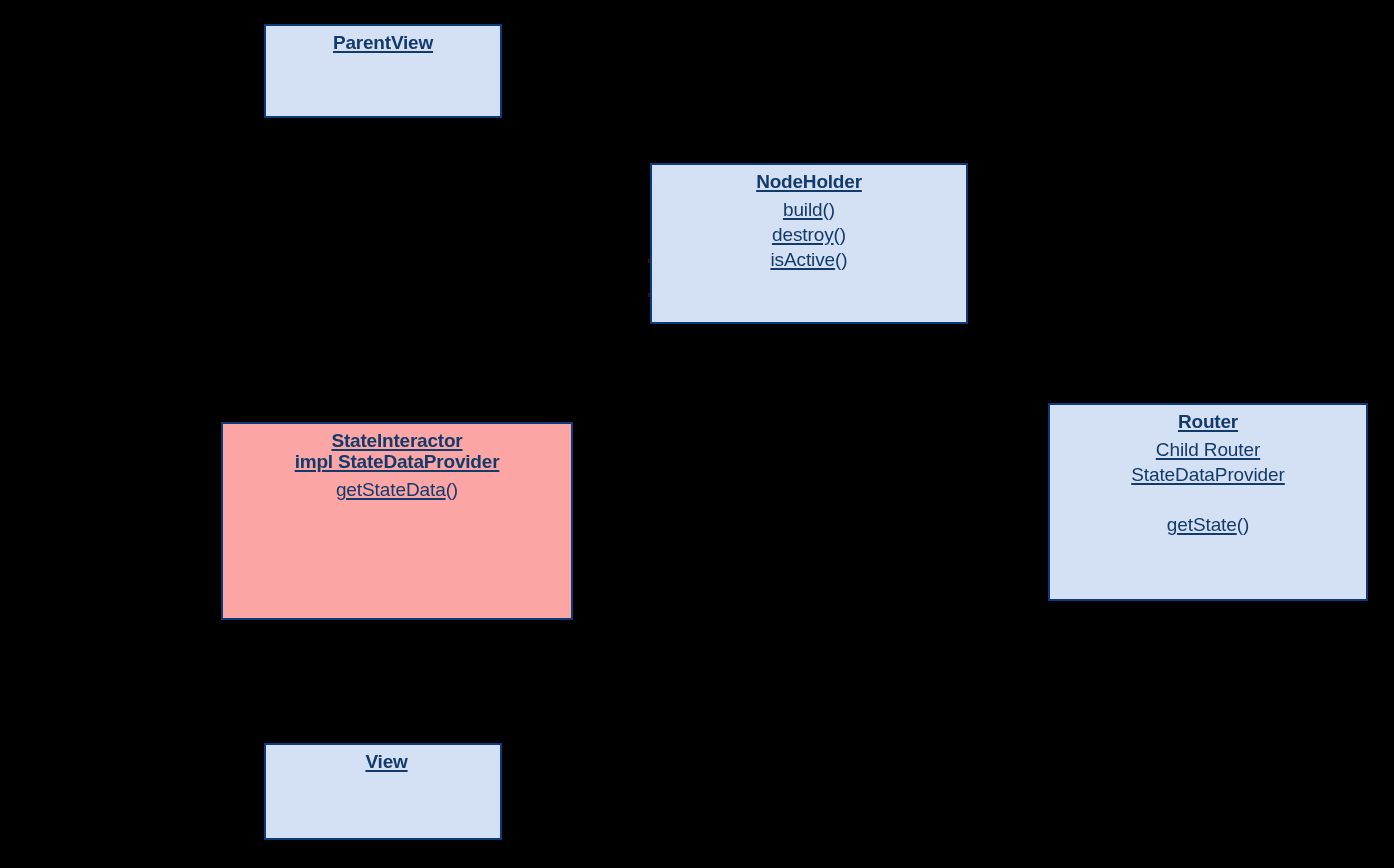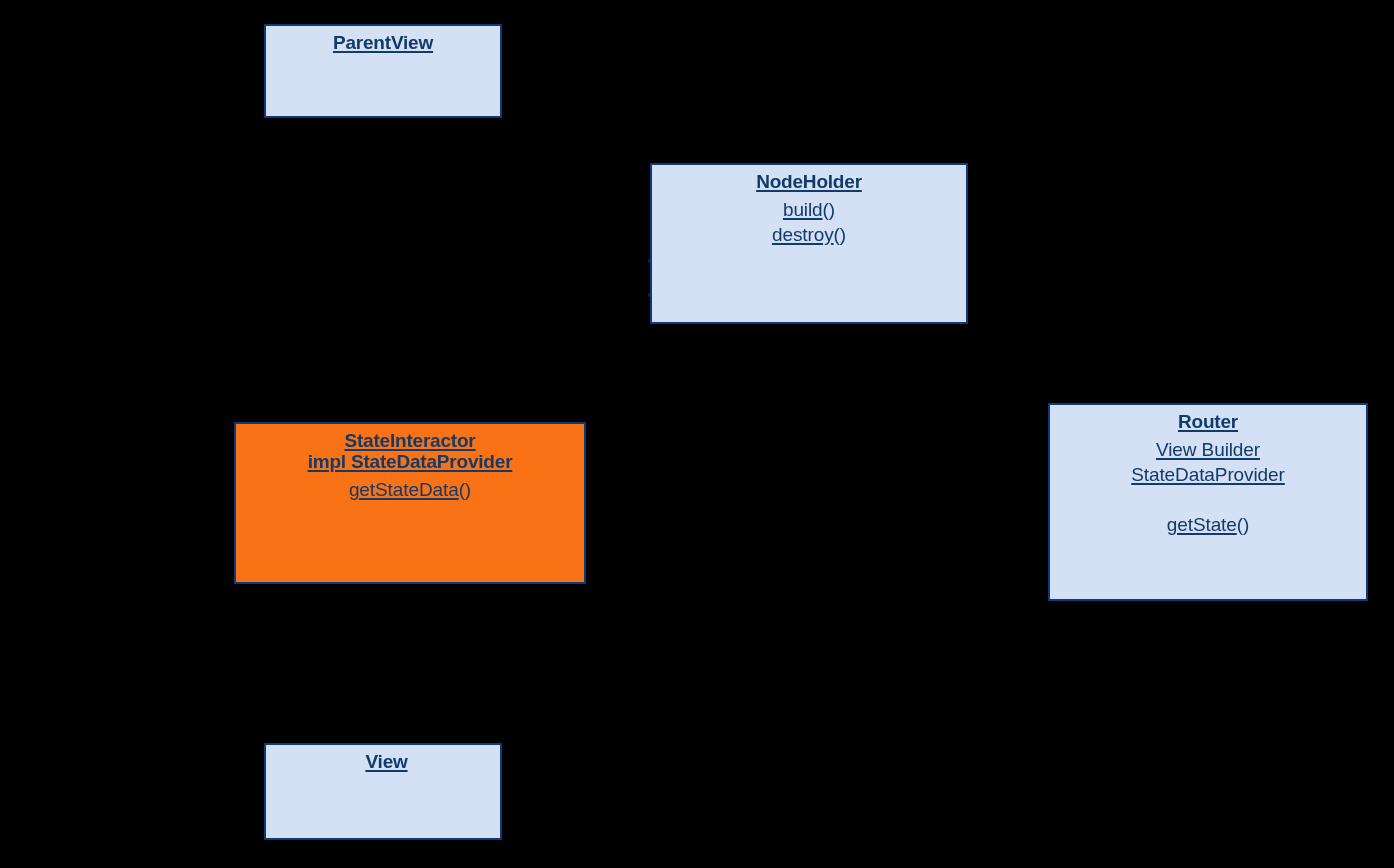--- a/index.html
+++ b/index.html
@@ -89,37 +89,38 @@
         <span class="tline">ParentView</span>
       </div>
     </div>
     <div class="uml-box" style="left: 650px; top: 163px; width: 318px; height: 161px; background: rgb(212, 225, 245); border-color: rgb(13, 59, 122); color: rgb(18, 58, 107);">
       <div class="uml-title">
         <span class="tline">NodeHolder</span>
       </div>
       <div class="uml-members">
         <div class="uml-member"><span class="mname">build</span><span class="mparen">()</span></div>
         <div class="uml-member"><span class="mname">destroy</span><span class="mparen">()</span></div>
+        <div class="uml-member"><span class="mname">isActive</span><span class="mparen">()</span></div>
       </div>
     </div>
-    <div class="uml-box" style="left: 234px; top: 422px; width: 352px; height: 162px; background: #f97316; border-color: rgb(13, 59, 122); color: rgb(18, 58, 107);">
+    <div class="uml-box" style="left: 221px; top: 422px; width: 352px; height: 198px; background: #fca5a5; border-color: rgb(13, 59, 122); color: rgb(18, 58, 107);">
       <div class="uml-title">
         <span class="tline">StateInteractor</span>
         <span class="tline">impl StateDataProvider</span>
       </div>
       <div class="uml-members">
         <div class="uml-member"><span class="mname">getStateData</span><span class="mparen">()</span></div>
       </div>
     </div>
     <div class="uml-box" style="left: 1048px; top: 403px; width: 320px; height: 198px; background: rgb(212, 225, 245); border-color: rgb(13, 59, 122); color: rgb(18, 58, 107);">
       <div class="uml-title">
         <span class="tline">Router</span>
       </div>
       <div class="uml-members">
-        <div class="uml-member"><span class="mname">View Builder</span></div>
+        <div class="uml-member"><span class="mname">Child Router</span></div>
         <div class="uml-member"><span class="mname">StateDataProvider</span></div>
         <div class="uml-member blank">&nbsp;</div>
         <div class="uml-member"><span class="mname">getState</span><span class="mparen">()</span></div>
       </div>
     </div>
     <div class="uml-box" style="left: 264px; top: 743px; width: 238px; height: 97px; background: rgb(212, 225, 245); border-color: rgb(13, 59, 122); color: rgb(18, 58, 107); padding-left: 7px;">
       <div class="uml-title">
         <span class="tline">View</span>
       </div>
     </div>

